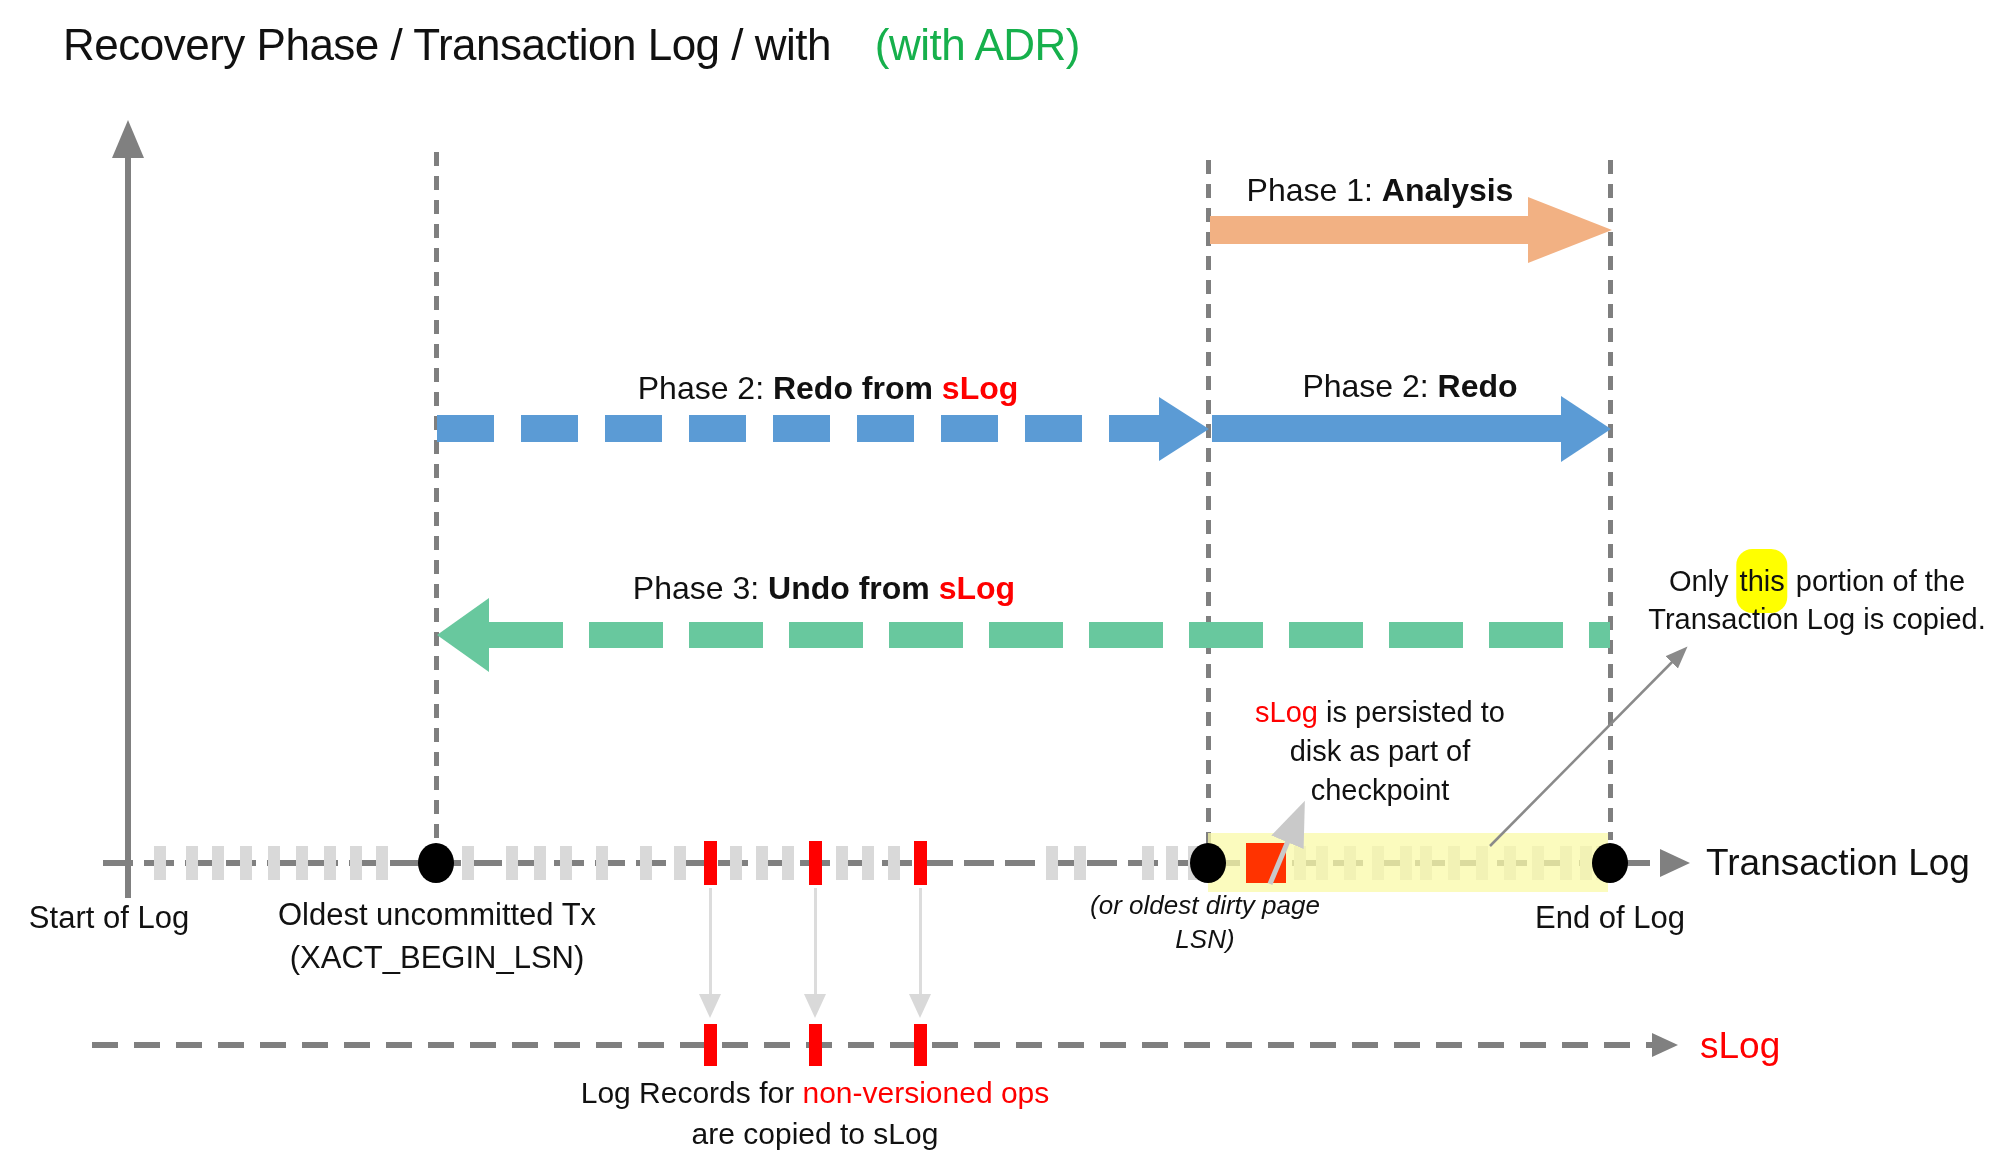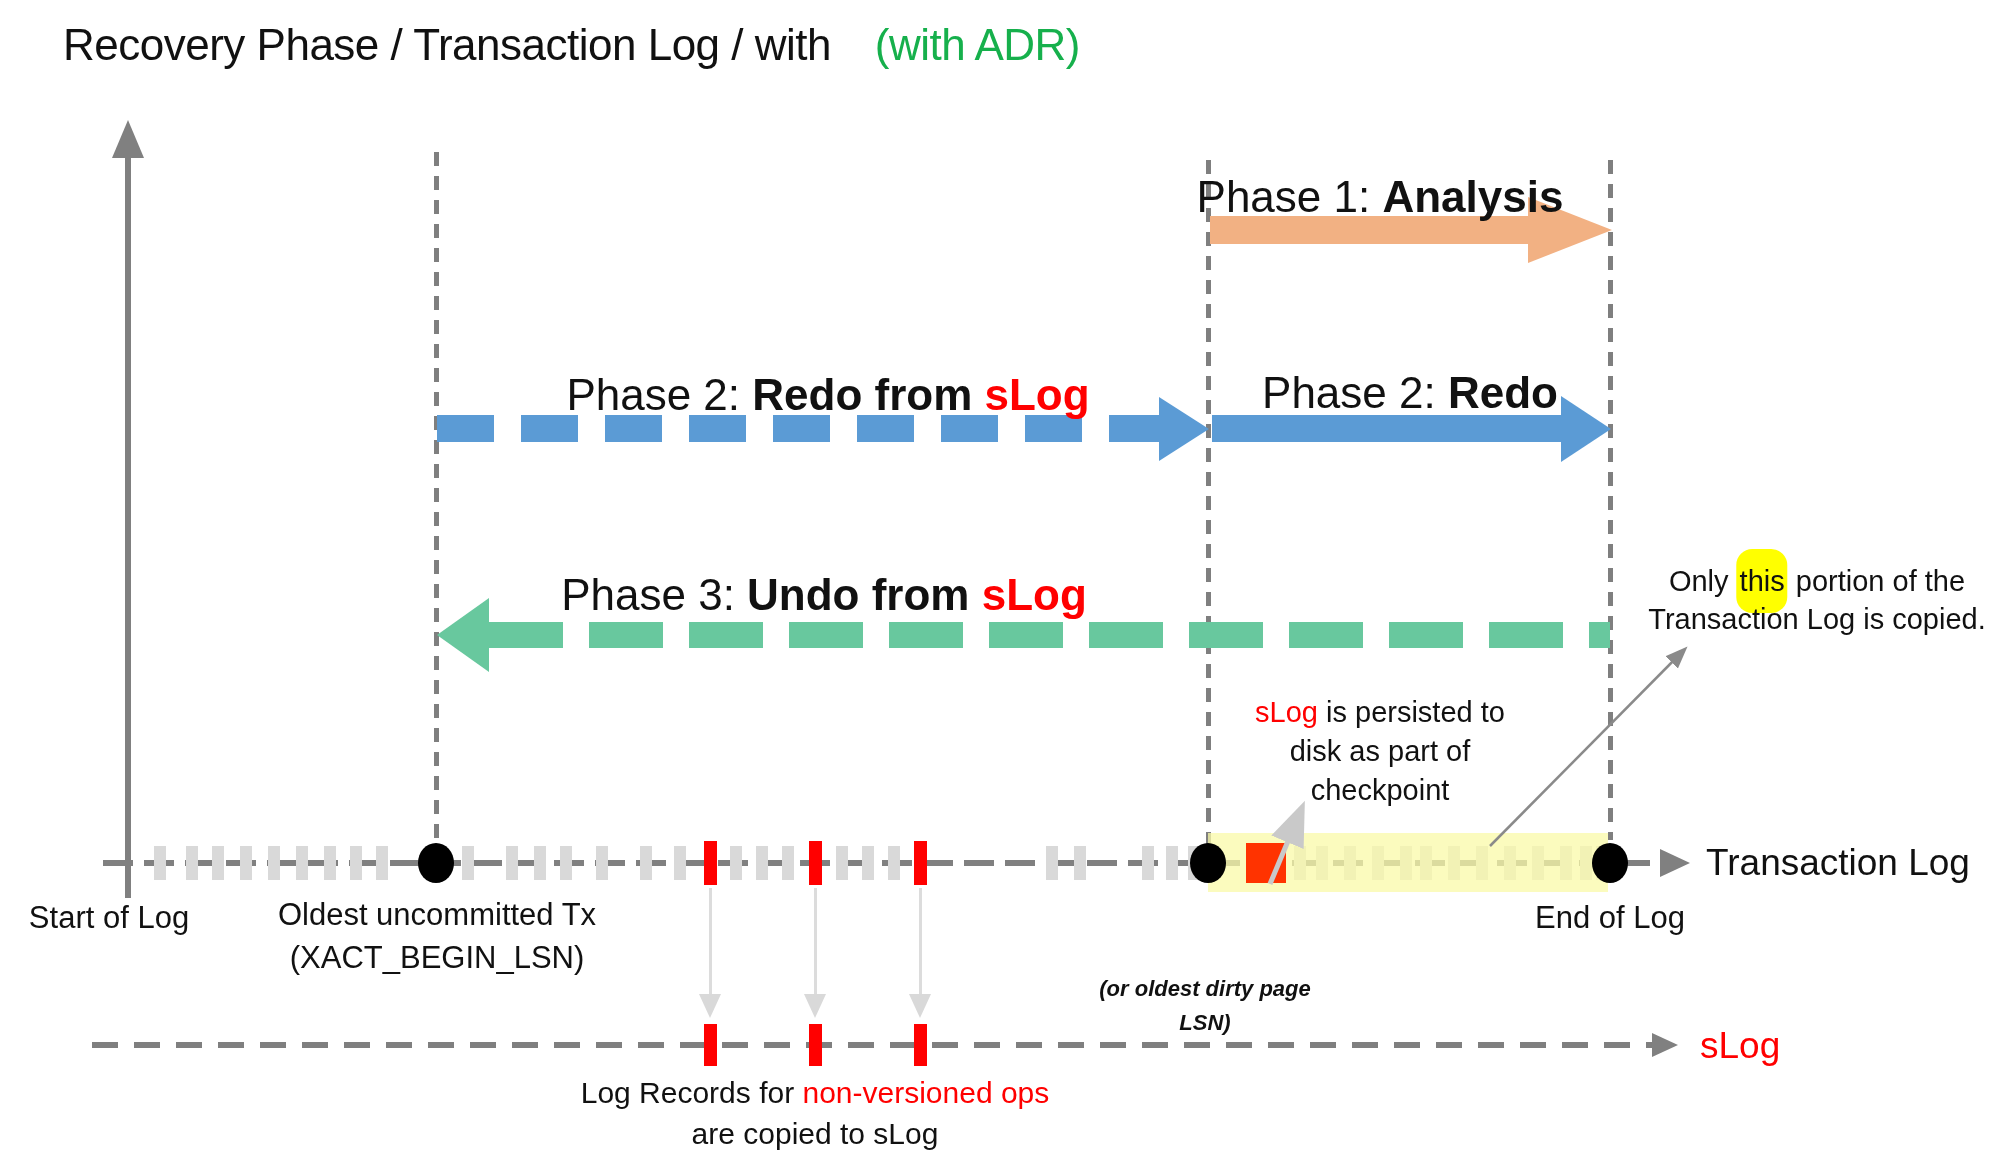--- a/index.html
+++ b/index.html
@@ -66,21 +66,21 @@
   #p2-head{left:1561px; top:396px; width:0; height:0;
     border-top:33px solid transparent; border-bottom:33px solid transparent;
     border-left:50px solid var(--blue);}
   #p3-head{left:437px; top:598px; width:0; height:0;
     border-top:37px solid transparent; border-bottom:37px solid transparent;
     border-right:52px solid var(--green);}
   #p3-body{left:489px; top:622px; width:1121px; height:26px;
     background:repeating-linear-gradient(90deg, var(--green) 0 74px, transparent 74px 100px);}
 
   
-  .phase-label{font-size:44px; color:#111;}
+  .phase-label{font-size:32px; color:#111;}
   .phase-label b{font-weight:700;}
   .phase-label .accent{color:var(--red); font-weight:700;}
   #p1-label{left:1380px; top:172px;}
   #p2d-label{left:828px; top:370px;}
   #p2-label{left:1410px; top:368px;}
   #p3-label{left:824px; top:570px;}
 
   
   #persist-note{left:1380px; top:693px; font-size:29px; line-height:39px;}
   #persist-note .accent{color:var(--red);}
@@ -89,21 +89,21 @@
   #bottom-note{left:815px; top:1072px; font-size:30px; line-height:41px;}
   #bottom-note .accent{color:var(--red);}
 
   
   #tx-label{left:1706px; top:842px; font-size:37px; white-space:nowrap;}
   #slog-label{left:1700px; top:1025px; font-size:37px; color:var(--red); white-space:nowrap;}
   .node-label{font-size:31px; line-height:43px;}
   #start-label{left:109px; top:896px;}
   #oldest-label{left:437px; top:893px;}
   #checkpoint-label{left:1205px; top:893px;}
-  #checkpoint-sub{left:1205px; top:972px; font-size:22px; line-height:34px; font-style:italic;font-weight:bold;}
+  #checkpoint-sub{left:1205px; top:888px; font-size:26px; line-height:34px; font-style:italic;}
   #end-label{left:1610px; top:896px;text-align:center;}
 
   #arrow-svg{left:0; top:0; width:2001px; height:1152px; pointer-events:none; z-index:7;}
 </style>
 </head>
 <body>
 
 <div id="canvas">
 
   <div class="abs" id="title"><span>Recovery Phase / Transaction Log / with </span><span class="accent">(with ADR)</span></div>

